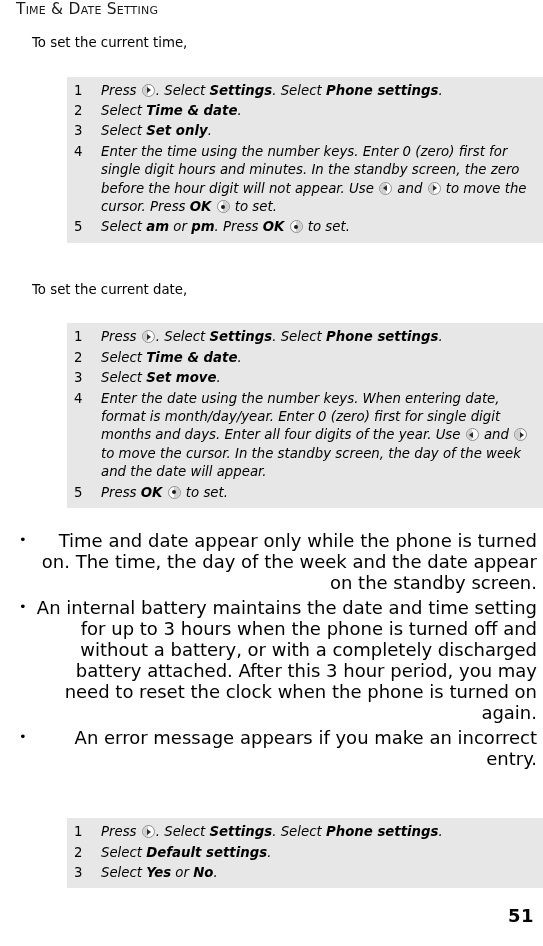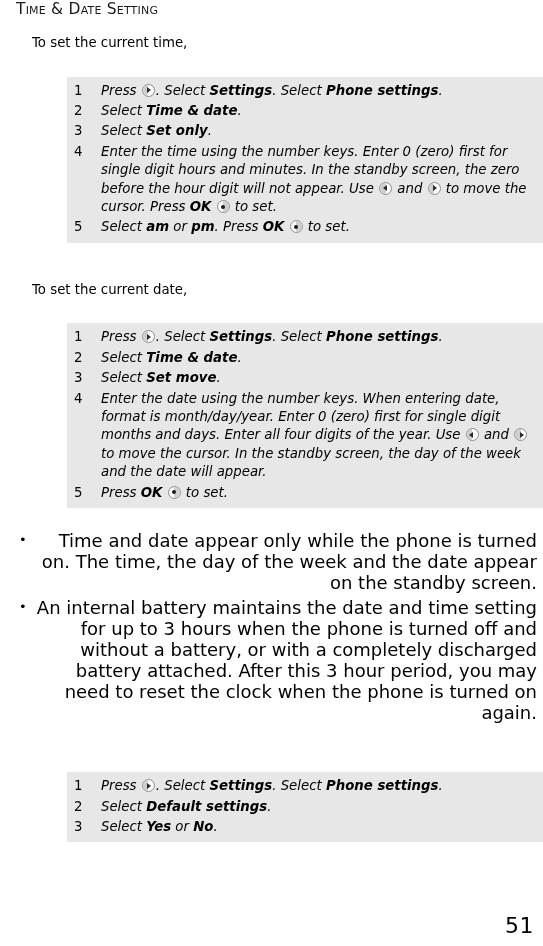--- a/index.html
+++ b/index.html
@@ -154,23 +154,23 @@
     left: 3px;
     top: -1px;
     font-size: 13px;
     color: #000;
   }
 
   
   .page-number {
     position: absolute;
     right: 9px;
-    bottom: 8px;
-    font-size: 22px;
-    font-weight: 400;
+    bottom: 20px;
+    font-size: 18px;
+    font-weight: 700;
     color: #000;
     letter-spacing: 0.5px;
   }
 
   .spacer-sm { height: 9px; }
   .spacer-md { height: 14px; }
   .spacer-lg { height: 22px; }
 </style>
 </head>
 <body>
@@ -237,20 +237,21 @@
           <td class="txt-cell">Press <b>OK</b> <span class="key-icon key-ok"><i></i></span> to set.</td>
         </tr>
       </tbody>
     </table>
 
   <div class="spacer-lg"></div>
 
   <ul class="bullet-list">
       <li>Time and date appear only while the phone is turned on. The time, the day of the week and the date appear on the standby screen.</li>
       <li>An internal battery maintains the date and time setting for up to 3 hours when the phone is turned off and without a battery, or with a completely discharged battery attached.  After this 3 hour period, you may need to reset the clock when the phone is turned on again.</li>
+      <li>An error message appears if you make an incorrect entry.</li>
     </ul>
 
   <div class="spacer-lg"></div>
   <div class="spacer-md"></div>
 
 
 
   <div class="spacer-sm"></div>
 
   <table class="proc-table">

